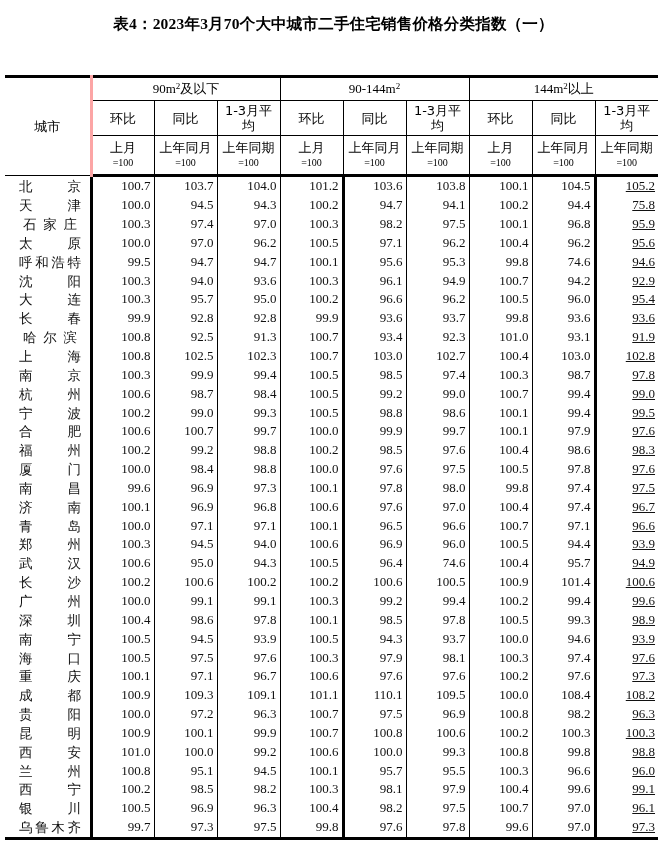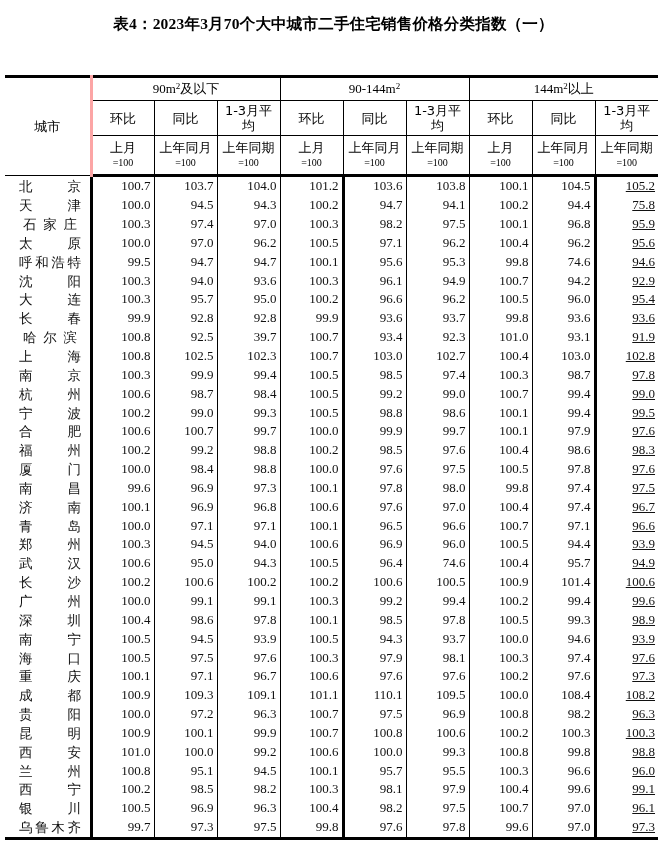--- a/index.html
+++ b/index.html
@@ -264,21 +264,21 @@
       <tr>
         <td class="city">
           <span class="cname" style="width: 54px; margin-left: 4px;">
             <span>哈</span>
             <span>尔</span>
             <span>滨</span>
           </span>
         </td>
         <td>100.8</td>
         <td>92.5</td>
-        <td>39.7</td>
+        <td>91.3</td>
         <td class="thick">100.7</td>
         <td>93.4</td>
         <td>92.3</td>
         <td>101.0</td>
         <td class="thick">93.1</td>
         <td class="last">91.9</td>
       </tr>
       <tr>
         <td class="city">
           <span class="cname">

